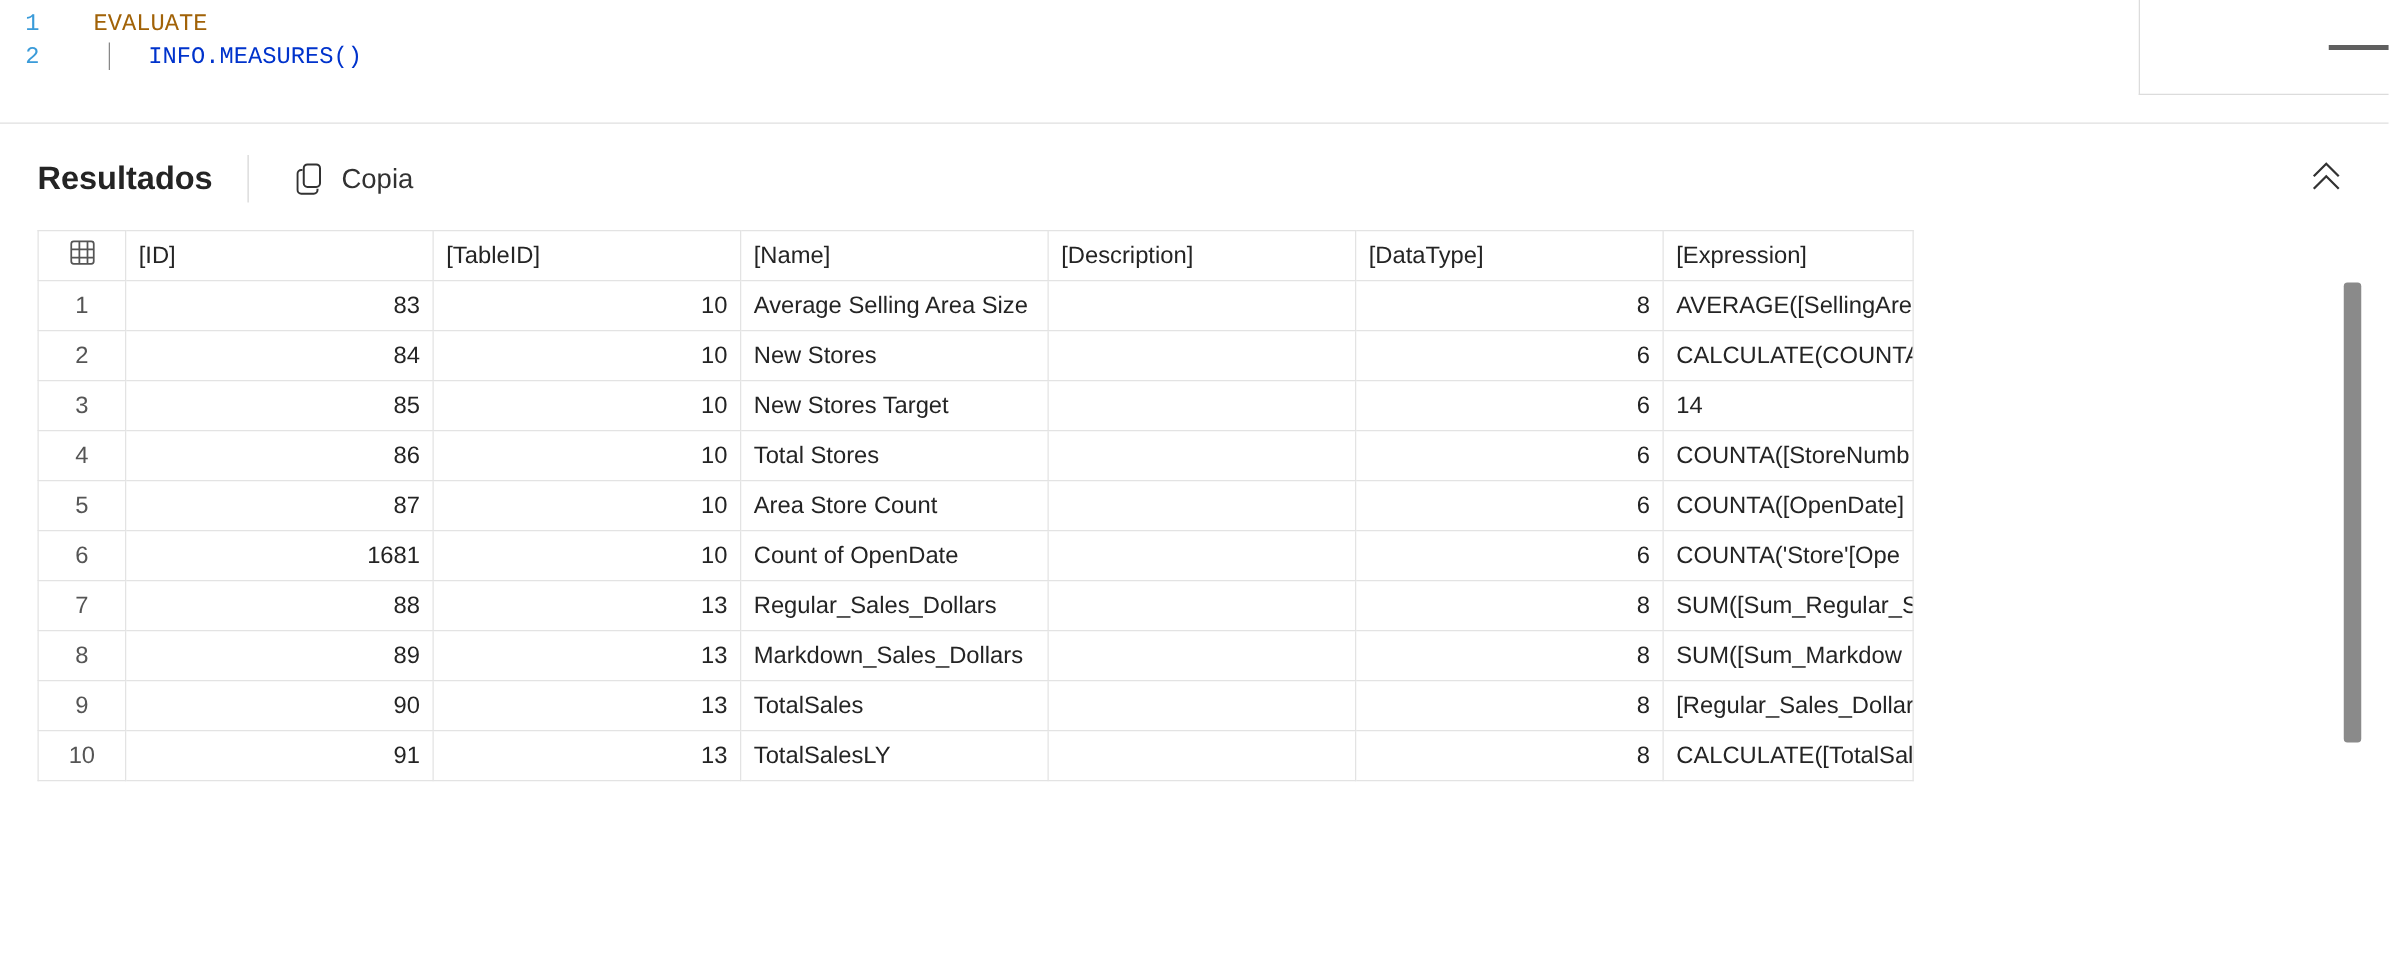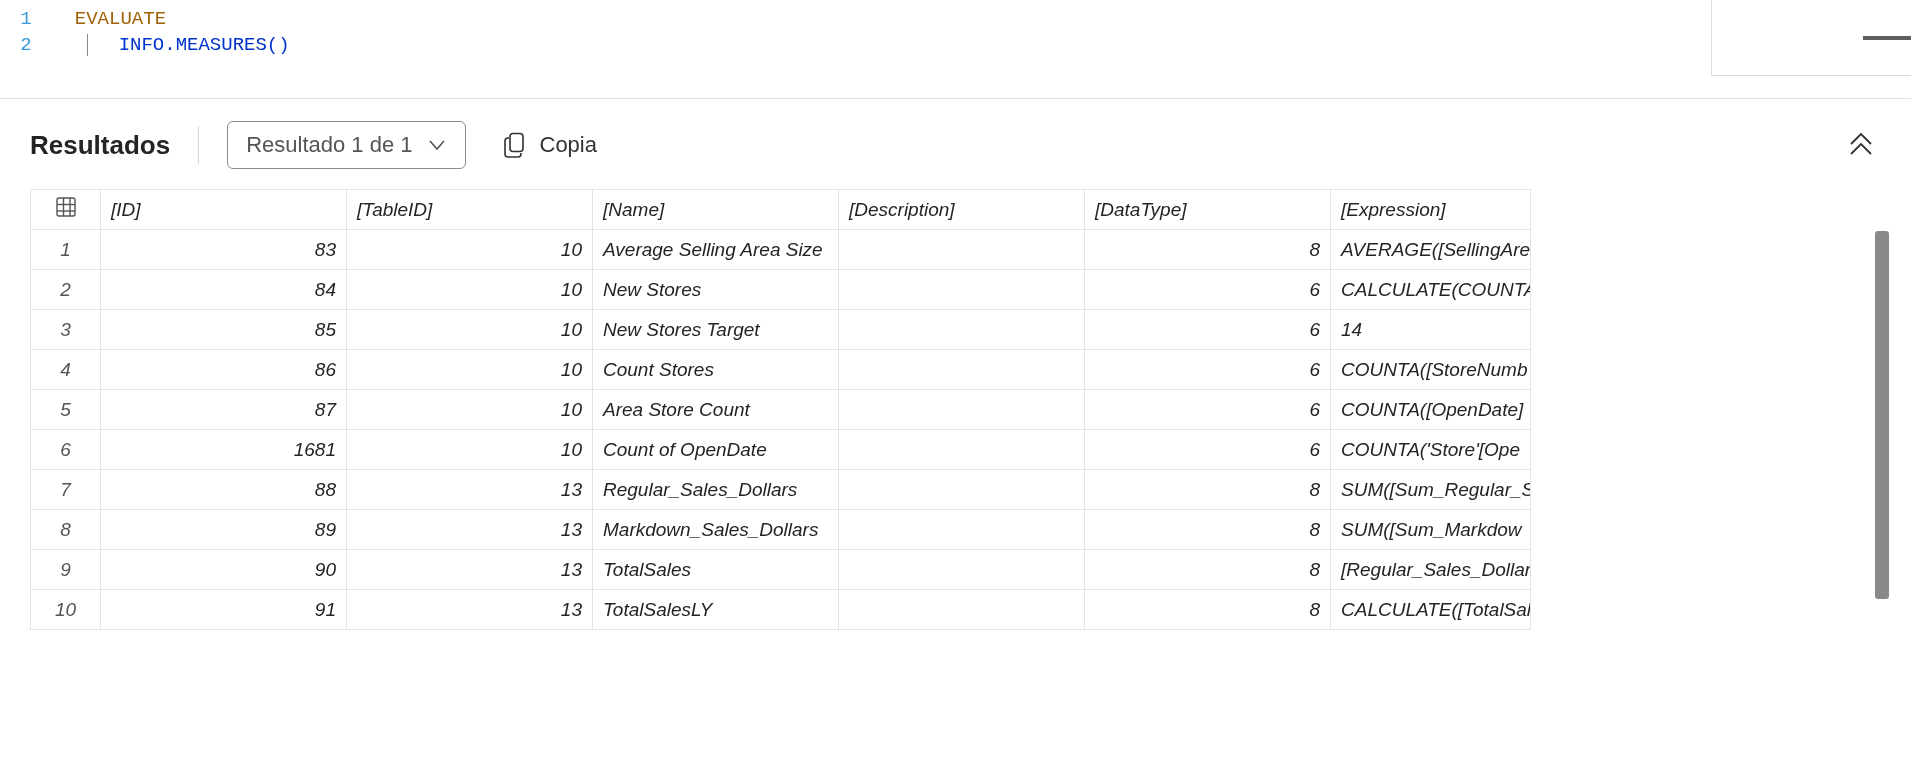--- a/index.html
+++ b/index.html
@@ -118,21 +118,20 @@
   
   .grid-wrap {
     margin: 0 30px;
     position: relative;
   }
   table.grid {
     border-collapse: collapse;
     table-layout: fixed;
     width: 1217px;
     font-size: 19px;
-    font-style: italic;
   }
   .grid th, .grid td {
     border: 1px solid #e3e3e3;
     height: 40px;
     padding: 0 10px;
     overflow: hidden;
     white-space: nowrap;
     text-overflow: clip;
     background: #fff;
   }
@@ -182,26 +181,20 @@
     <span class="gutter">2</span>
     <span class="code">&nbsp;&nbsp;<span class="cursor-bar"></span>&nbsp;&nbsp;<span class="fn">INFO.MEASURES</span><span class="paren">()</span></span>
   </div>
   <div class="editor-right-box"></div>
   <div class="editor-right-tick"></div>
 </div>
 
 <div class="results-bar">
   <span class="results-title">Resultados</span>
   <span class="vsep"></span>
-  <div class="result-select">
-    <span>Resultado 1 de 1</span>
-    <svg width="20" height="20" viewBox="0 0 20 20">
-        <path d="M3 6l7 8 7-8" fill="none" stroke="#555" stroke-width="1.6"></path>
-      </svg>
-  </div>
   <button class="copy-btn">
     <svg width="24" height="26" viewBox="0 0 24 26">
         <rect x="6" y="1.5" width="13" height="18" rx="3" fill="none" stroke="#323232" stroke-width="1.6"></rect>
         <path d="M5 6 H4 a3 3 0 0 0 -3 3 v13 a3 3 0 0 0 3 3 h10 a3 3 0 0 0 3 -3 v-1" fill="none" stroke="#323232" stroke-width="1.6"></path>
       </svg>
     <span>Copia</span>
   </button>
   <span class="spacer"></span>
   <button class="collapse-btn">
     <svg width="28" height="28" viewBox="0 0 28 28">
@@ -266,21 +259,21 @@
           <td class="num">10</td>
           <td>New Stores Target</td>
           <td></td>
           <td class="num">6</td>
           <td>14</td>
         </tr>
         <tr>
           <td class="rownum">4</td>
           <td class="num">86</td>
           <td class="num">10</td>
-          <td>Count Stores</td>
+          <td>Total Stores</td>
           <td></td>
           <td class="num">6</td>
           <td>COUNTA([StoreNumb</td>
         </tr>
         <tr>
           <td class="rownum">5</td>
           <td class="num">87</td>
           <td class="num">10</td>
           <td>Area Store Count</td>
           <td></td>

